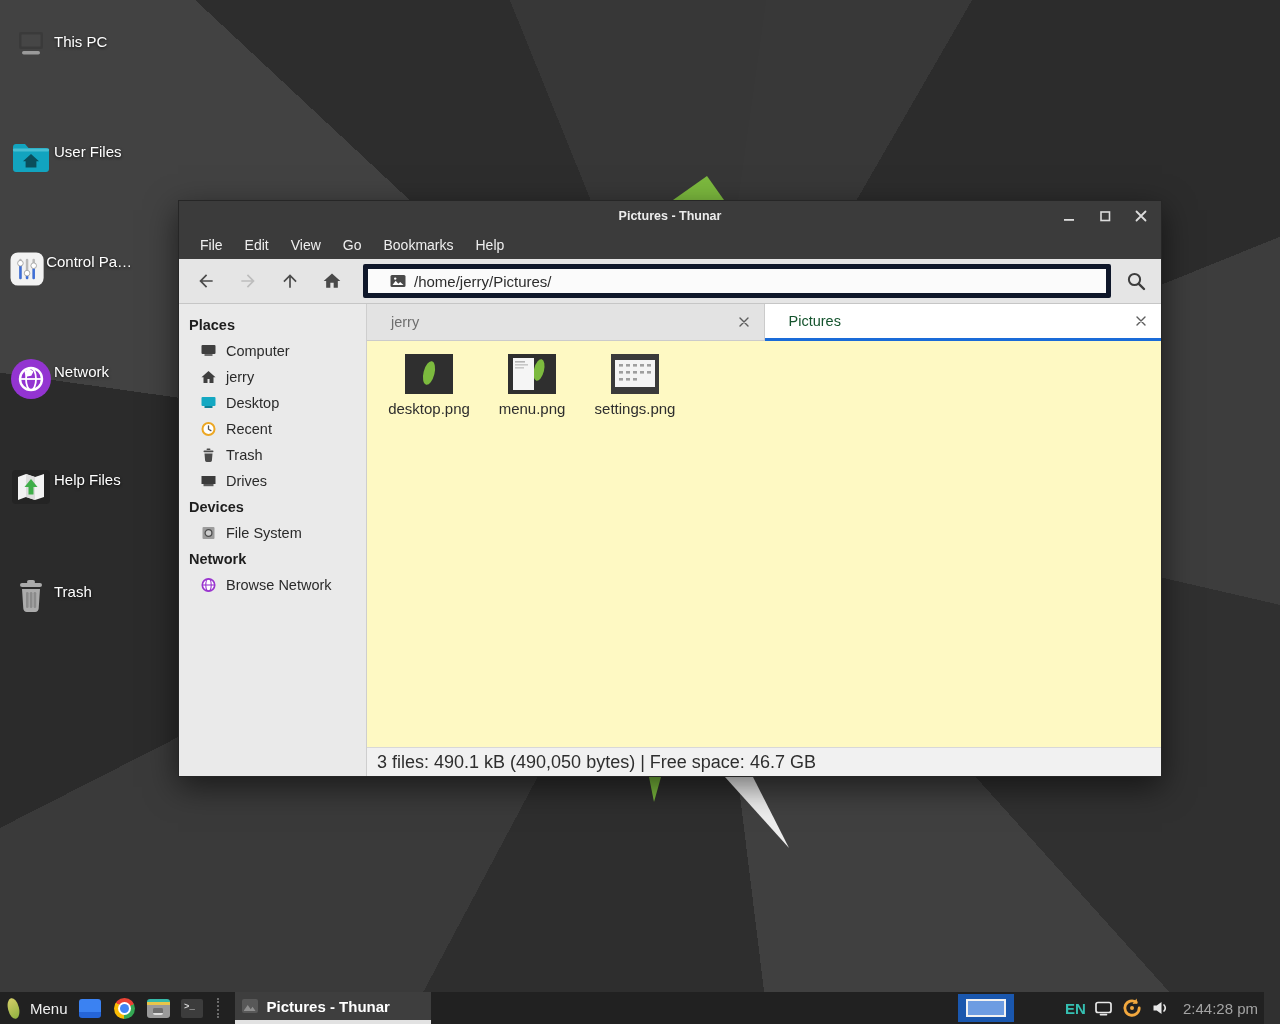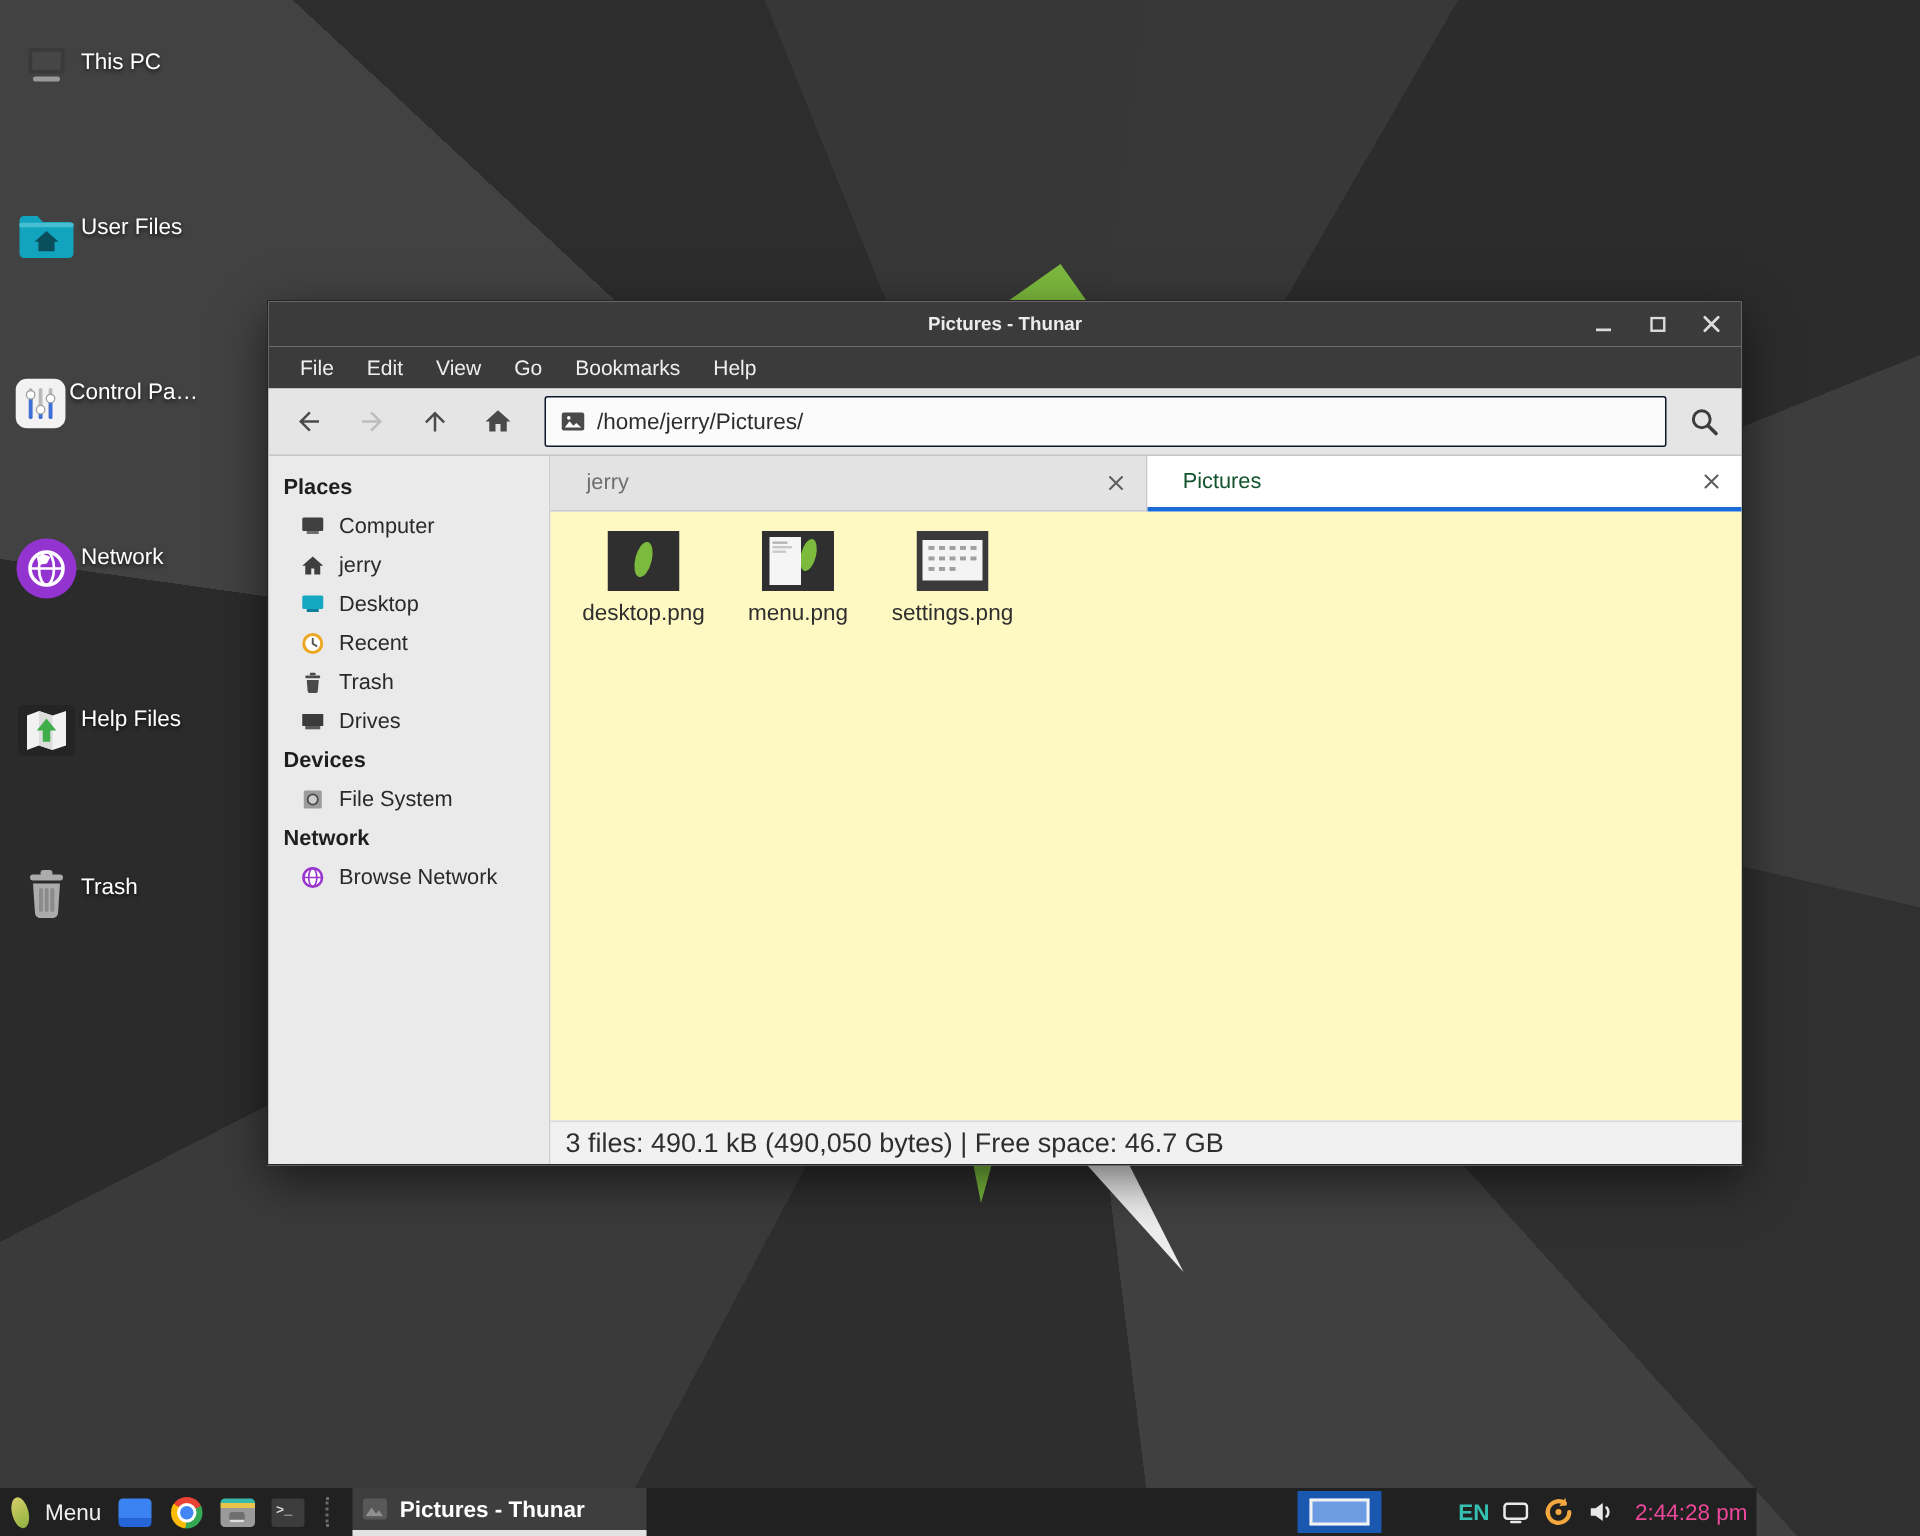--- a/index.html
+++ b/index.html
@@ -24,21 +24,21 @@
     box-shadow:0 10px 30px rgba(0,0,0,.55); border:1px solid #262626; display:flex; flex-direction:column; background:#fff; }
   .titlebar { height:30px; background:#3b3b3b; display:flex; align-items:center; justify-content:center; position:relative; flex:0 0 auto; }
   .title { color:#ececec; font-size:12.5px; font-weight:bold; }
   .win-controls { position:absolute; right:12px; top:0; height:100%; display:flex; align-items:center; gap:20px; }
   .wc { width:16px; height:16px; display:flex; align-items:center; justify-content:center; cursor:default; }
   .menubar { height:28px; background:#3b3b3b; display:flex; align-items:center; padding-left:10px; flex:0 0 auto; }
   .menu-item { color:#efefef; font-size:14px; padding:0 11px; height:100%; display:flex; align-items:center; }
 
   .toolbar { height:45px; background:#e5e5e5; border-bottom:1px solid #c6c6c6; display:flex; align-items:center; padding:0 4px 0 8px; gap:4px; flex:0 0 auto; }
   .nav-btn { width:38px; height:36px; display:flex; align-items:center; justify-content:center; border-radius:3px; }
-  .pathbar { flex:1; height:34px; margin-left:8px; background:#fbfbfb; border:1px solid #0f172a; border-radius:2px; display:flex; align-items:center; padding:0 10px; gap:8px; }
+  .pathbar { flex:1; height:34px; margin-left:8px; background:#fbfbfb; border:5px solid #0f172a; border-radius:2px; display:flex; align-items:center; padding:0 22px; gap:8px; }
   .path-text { font-size:15px; color:#2d2d2d; }
   .search-btn { width:42px; height:36px; display:flex; align-items:center; justify-content:center; }
 
   .wbody { flex:1; display:flex; min-height:0; }
   .sidebar { width:188px; background:#eaeaea; border-right:1px solid #cecece; padding-top:8px; flex:0 0 auto; }
   .sb-head { font-size:14.5px; font-weight:bold; color:#1e1e1e; height:26px; display:flex; align-items:center; padding-left:10px; }
   .sb-item { height:26px; display:flex; align-items:center; padding-left:21px; gap:9px; font-size:14.5px; color:#2a2a2a; cursor:default; }
   .sb-item svg { flex:0 0 auto; }
 
   .content { flex:1; display:flex; flex-direction:column; min-width:0; }
@@ -48,42 +48,42 @@
   .tab.active { background:#fff; color:#14532d; border-bottom:3px solid #1a6bd8; font-weight:500; }
   .tab-close { position:absolute; right:13px; top:50%; transform:translateY(-50%); width:14px; height:14px; display:flex; align-items:center; justify-content:center; }
 
   .files { flex:1; background:#fef9c3; padding:13px 0 0 14px; display:flex; align-items:flex-start; gap:7px; }
   .file { width:96px; display:flex; flex-direction:column; align-items:center; }
   .fname { margin-top:6px; font-size:15px; color:#2e2e2e; }
 
   .statusbar { height:29px; background:#f1f1f1; border-top:1px solid #d8d8d8; display:flex; align-items:center; padding-left:10px; font-size:18px; color:#2e2e2e; flex:0 0 auto; }
 
   
-  .panel { position:absolute; left:0; bottom:0; width:1171px; height:32px; background:#212121; z-index:10; display:flex; align-items:center;justify-content:center; }
+  .panel { position:absolute; left:0; bottom:0; width:1264px; height:32px; background:#212121; z-index:10; display:flex; align-items:center;justify-content:center; }
   .p-left { display:flex; align-items:center; height:100%; gap:11px; padding-left:8px; }
   .mint-logo { width:11px; height:21px; border-radius:50%; background:linear-gradient(160deg,#d8d06a,#8cb03e); transform:rotate(-14deg); }
   .menu-label { color:#f0f0f0; font-size:15px; }
   .p-icon { width:23px; height:21px; display:flex; align-items:center; justify-content:center; }
   .blue-app { width:22px; height:19px; border-radius:3px; background:linear-gradient(#3b82f2 70%, #2565d8 70%); }
   .chrome { width:21px; height:21px; border-radius:50%; background:conic-gradient(from -55deg,#ea4335 0 120deg,#34a853 120deg 240deg,#fbbc05 240deg 360deg); position:relative; }
   .chrome::after { content:""; position:absolute; left:50%; top:50%; width:9px; height:9px; margin:-4.5px 0 0 -4.5px; border-radius:50%; background:#4285f4; box-shadow:0 0 0 2px #fff; }
   .drawer { width:23px; height:19px; border-radius:3px; background:linear-gradient(#36b9a8 0 3px,#e8c54a 3px 6px,#9a9a9a 6px 100%); position:relative; }
   .drawer::after { content:""; position:absolute; left:6.5px; top:9px; width:10px; height:5px; border-radius:2px; background:#6f6f6f; box-shadow:inset 0 0 0 10px #6f6f6f; border-bottom:2px solid #dedede; }
   .terminal { width:22px; height:19px; border-radius:2px; background:#3c3c3c; color:#d8d8d8; font-family:"Liberation Mono","DejaVu Sans Mono",monospace; font-size:9px; font-weight:bold; display:flex; align-items:flex-start; justify-content:flex-start; padding:3px 0 0 3px; }
   .handle { width:7px; height:20px; border-left:2px dotted #6b6b6b; margin-left:2px; }
   .taskbtn { height:32px; width:196px; background:#3e3e3e; border-bottom:4px solid #e2e2e2; display:flex; align-items:center; gap:9px; padding-left:7px; }
   .taskbtn .tb-label { color:#fff; font-size:15px; font-weight:bold; white-space:nowrap; }
   .tb-ico { width:16px; height:14px; border-radius:2px; background:#585858; position:relative; overflow:hidden; }
   .tb-ico::after { content:""; position:absolute; left:2px; bottom:2px; width:12px; height:6px; background:#8f8f8f; clip-path:polygon(0 100%,35% 0,60% 70%,75% 30%,100% 100%); }
 
   .p-right { margin-left:auto; display:flex; align-items:center; height:100%; gap:9px; padding-right:6px; }
   .ws-switch { width:56px; height:28px; background:#1a57ae; display:flex; align-items:center; justify-content:center; margin-right:42px; }
   .ws-inner { width:40px; height:18px; background:#6d9ce2; border:2px solid #f2f2f2; }
   .tray-en { color:#35c0b2; font-size:15px; font-weight:bold; }
-  .clock { color:#ec4899; font-size:15px; padding-left:4px; }
+  .clock { color:#a3a3a3; font-size:15px; padding-left:4px; }
 </style>
 </head>
 <body>
 
 <div class="wallpaper"></div>
 <svg class="wall-shapes" width="1280" height="1024">
   <polygon points="673,200 707,176 724,200" fill="#7cb93e"></polygon>
   <polygon points="649,777 661,777 654,802" fill="#79b83c"></polygon>
   <polygon points="725,777 753,777 789,848" fill="#ededed"></polygon>
 </svg>

